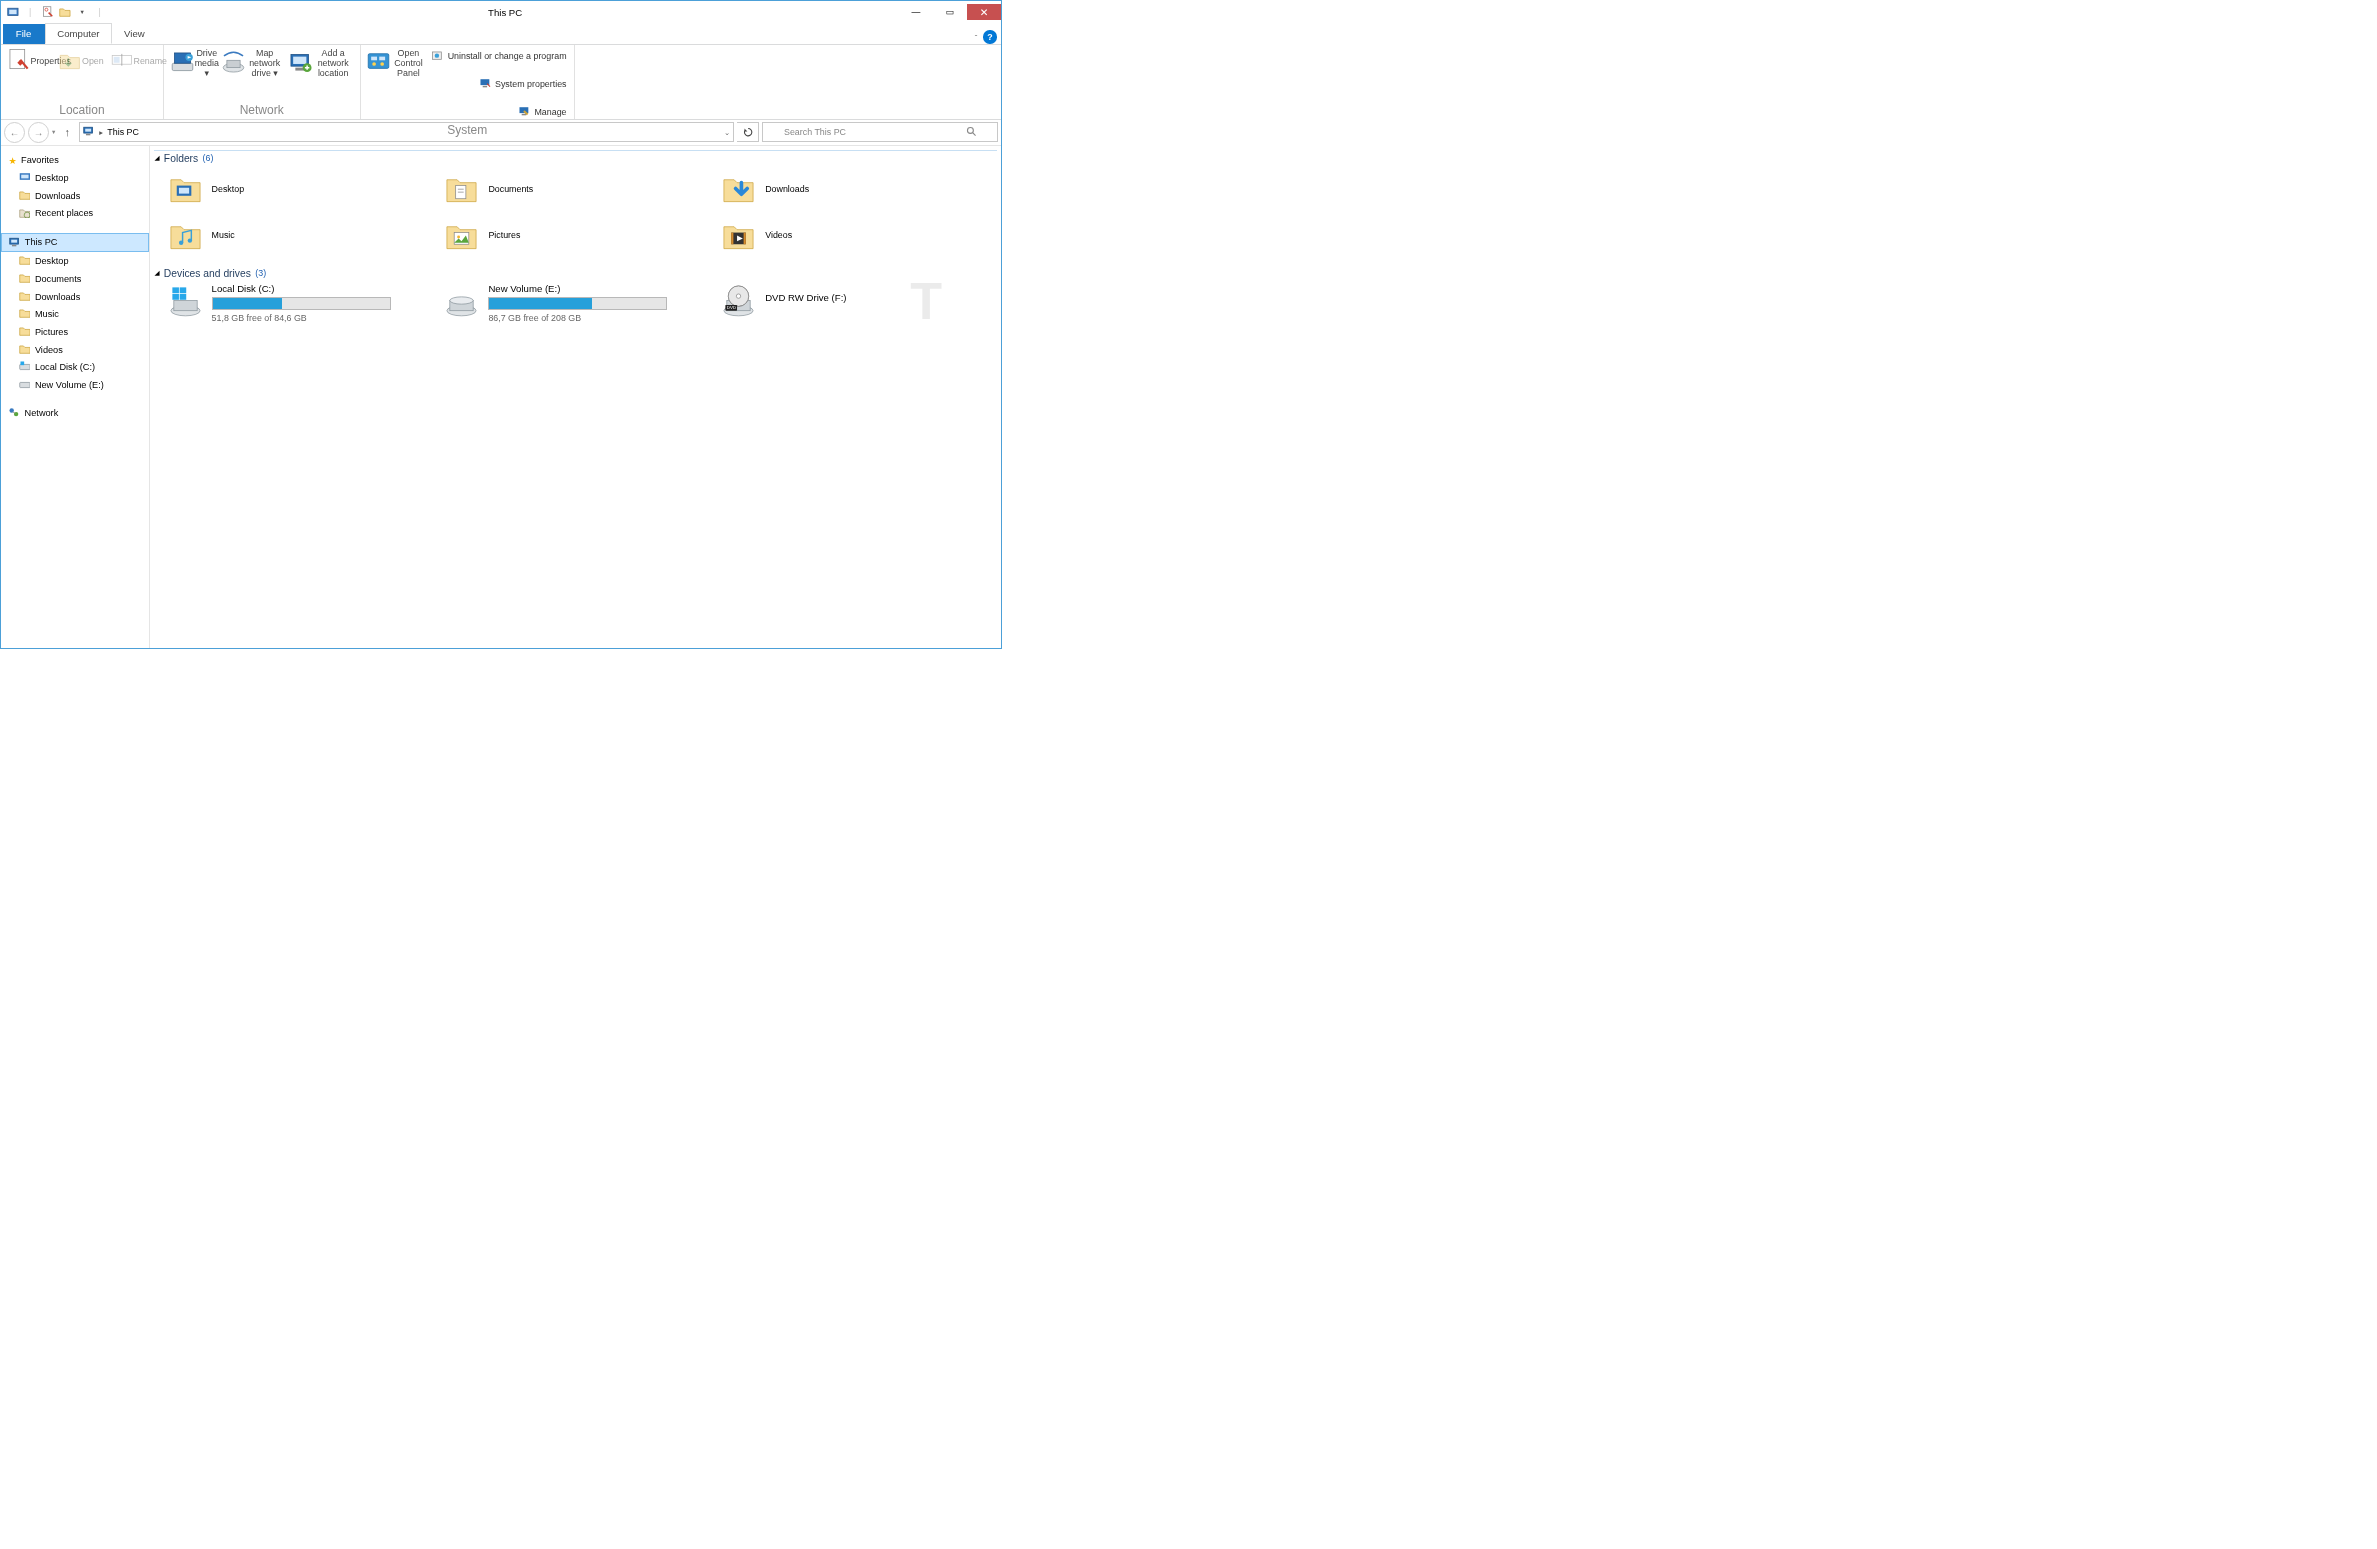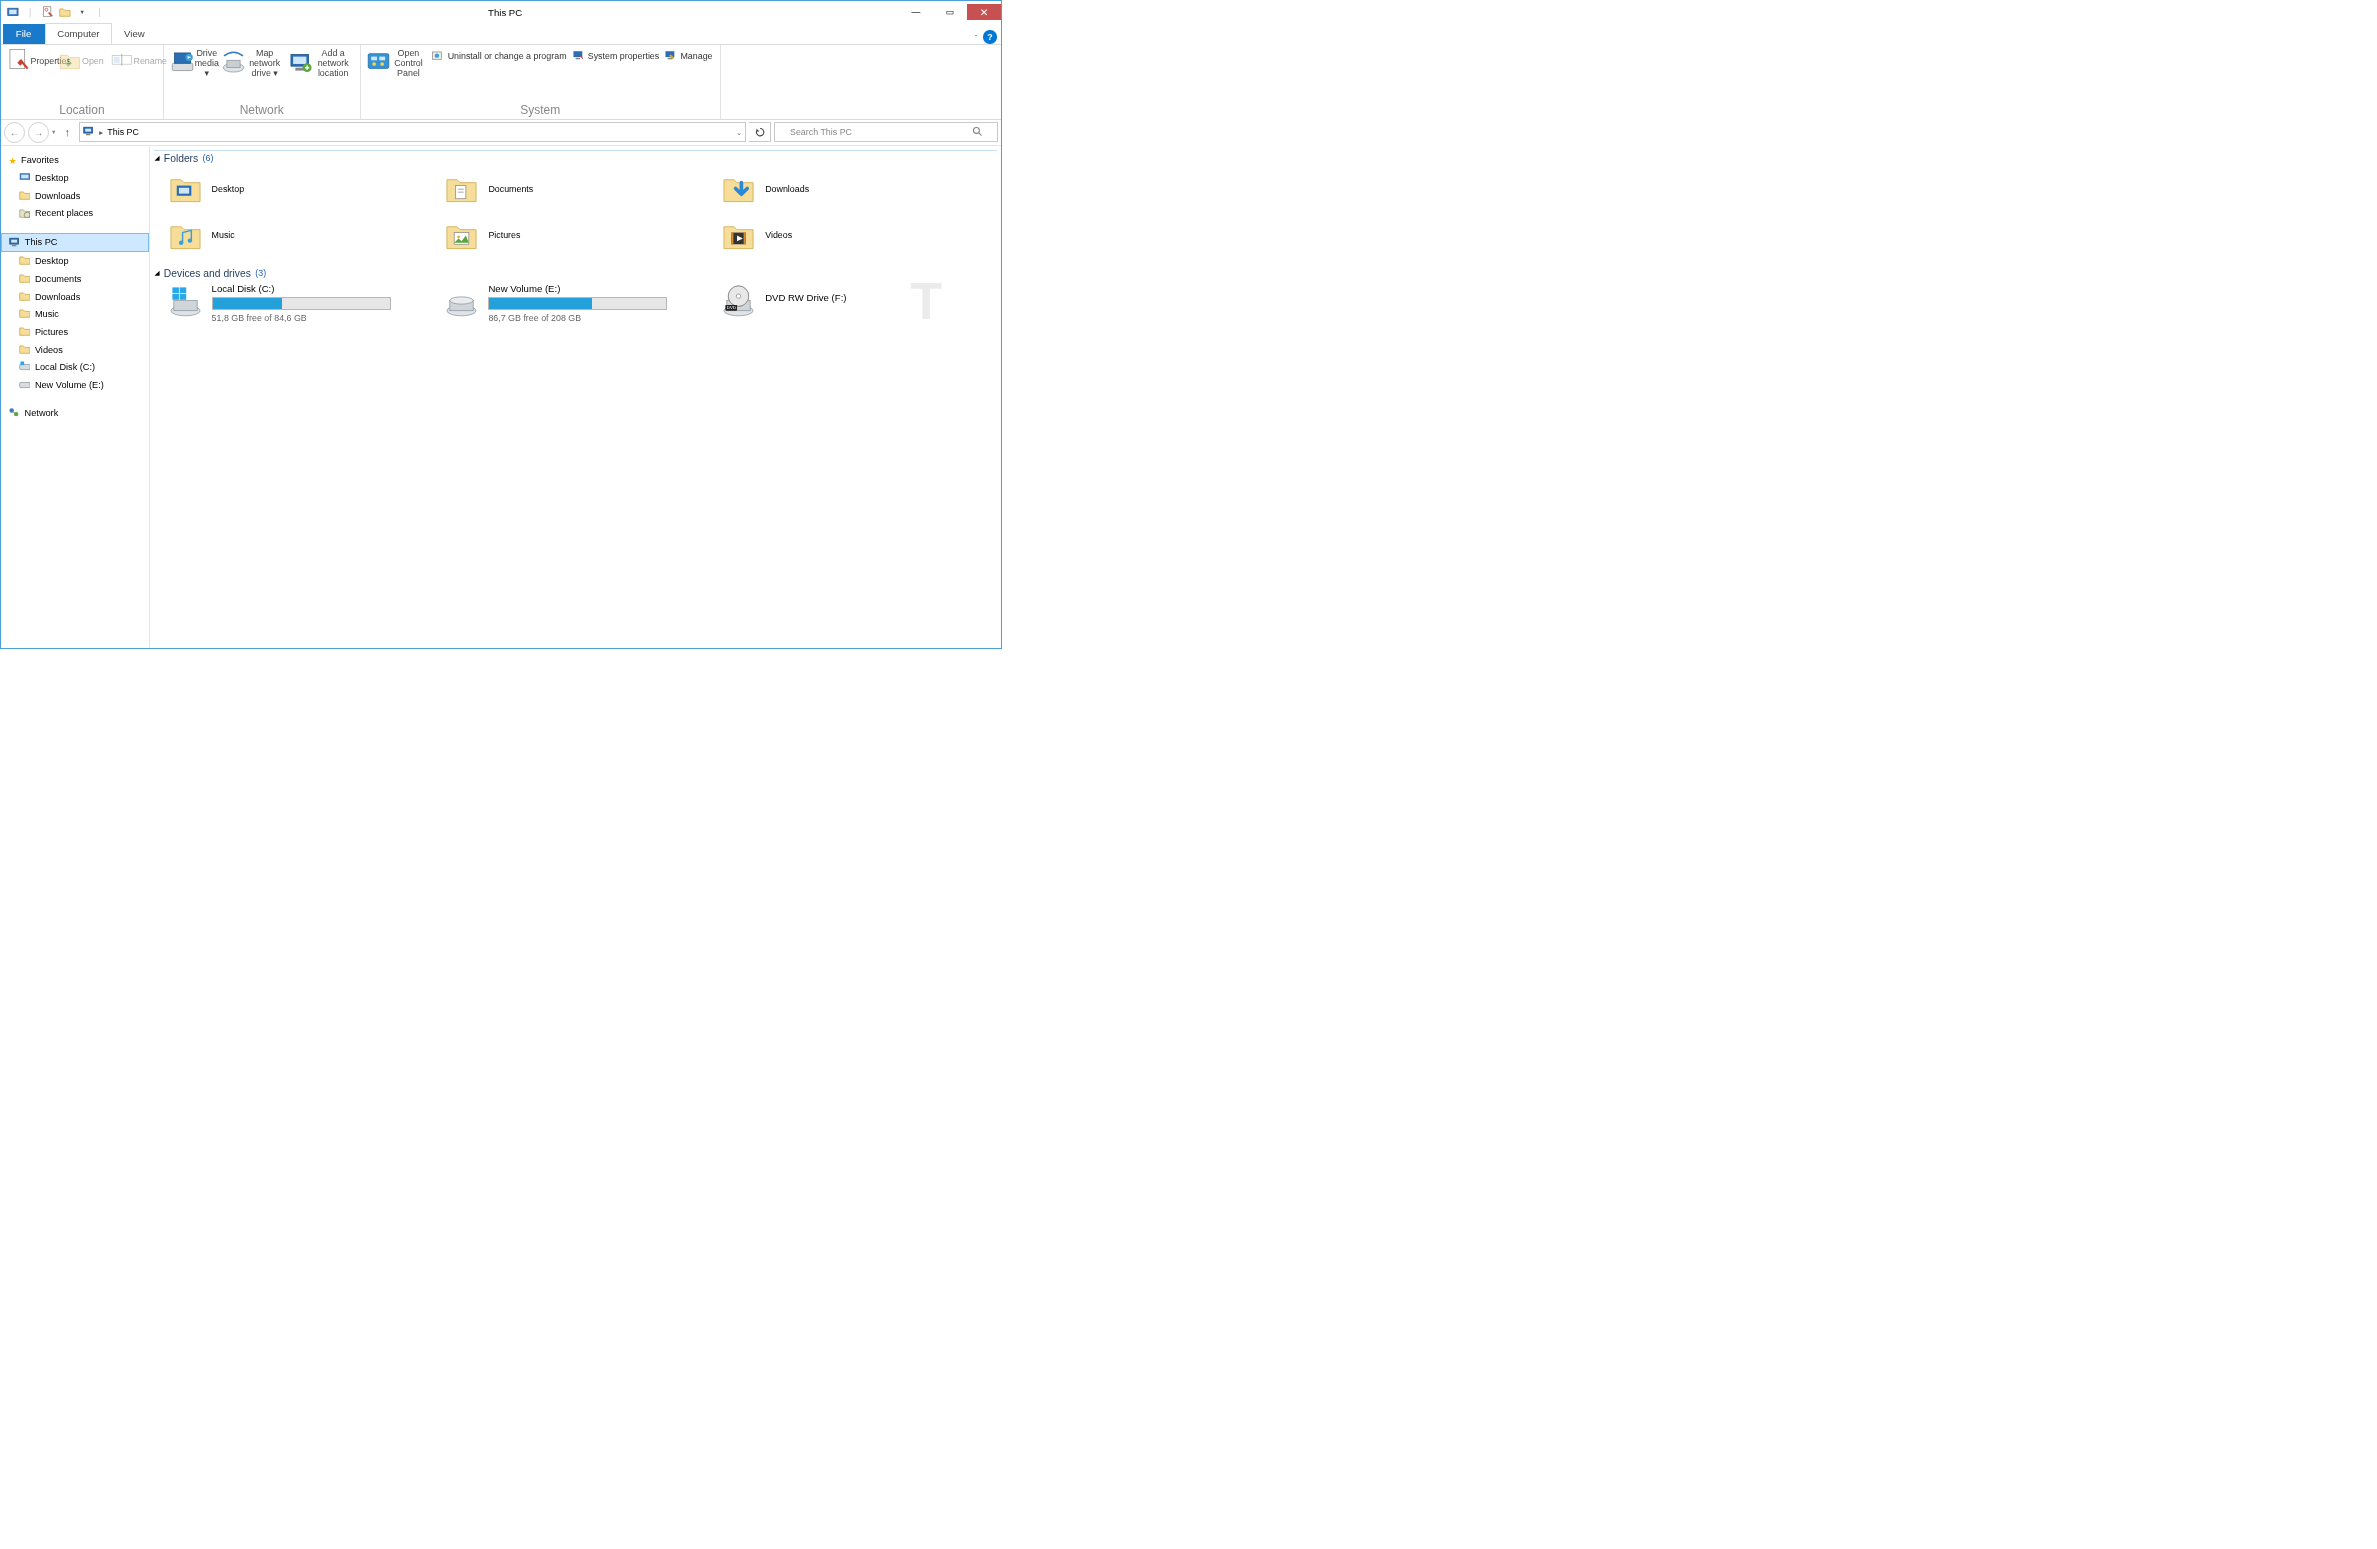--- a/index.html
+++ b/index.html
@@ -17,28 +17,28 @@
 .tab.active{border:0.7px solid #dadbdc;border-bottom:0.7px solid #fff;background:#fff;margin-bottom:-0.7px;}
 .tabstrip-right{margin-left:auto;display:flex;align-items:center;padding-right:4.4px;gap:5.9px;}
 .help-icon{width:13.3px;height:13.3px;border-radius:50%;background:#0278d6;color:#fff;font-size:8.9px;font-weight:bold;display:flex;align-items:center;justify-content:center;}
 .ribbon{height:74px;border-bottom:0.7px solid #dadbdc;display:flex;background:#fff;}
 .ribbon-group{border-right:0.7px solid #e1e1e1;display:flex;flex-direction:column;padding:1.5px 4.4px 0 4.4px;}
 .ribbon-group-body{flex:1;display:flex;align-items:flex-start;gap:1.5px;}
 .ribbon-group-label{text-align:center;font-size:12px;color:#888;padding:1.5px 0;}
 .big-btn{display:flex;flex-direction:row;align-items:center;width:47px;padding:1.5px 1.5px;text-align:center;font-size:8.9px;color:#444;line-height:1.15;}
 .big-btn.disabled{color:#aaa;}
 .big-btn .ic{height:25px;display:flex;align-items:center;justify-content:center;margin-bottom:1.5px;}
-.small-list{display:flex;flex-direction:row;gap:5px;padding:1.5px 3px;align-items:flex-end;}
+.small-list{display:flex;flex-direction:column;gap:12px;padding:1.5px 3px;align-items:flex-end;}
 .small-btn{display:flex;align-items:center;gap:4.4px;font-size:8.9px;color:#333;height:16px;}
 .navbar{height:25px;border-bottom:0.7px solid #e5e5e5;display:flex;align-items:center;padding:0 3px;gap:3px;}
 .circle-btn{width:19px;height:19px;border:0.7px solid #d0d0d0;border-radius:50%;display:flex;align-items:center;justify-content:center;color:#888;font-size:9.6px;}
 .up-btn{width:17.7px;height:17.7px;display:flex;align-items:center;justify-content:center;color:#555;font-size:11px;}
 .addressbar{flex:1;height:17.7px;border:0.7px solid #c8c8c8;display:flex;align-items:center;padding:0 3px;gap:4.4px;font-size:8.9px;}
 .refresh-btn{width:20.7px;height:17.7px;border:0.7px solid #c8c8c8;border-left:none;display:flex;align-items:center;justify-content:center;}
-.searchbox{width:192px;height:17.7px;border:0.7px solid #c8c8c8;display:flex;align-items:center;padding:0 15px;color:#888;justify-content:space-between;}
+.searchbox{width:192px;height:17.7px;border:0.7px solid #c8c8c8;display:flex;align-items:center;padding:0 21px;color:#888;justify-content:space-between;}
 .body{flex:1;display:flex;min-height:0;}
 .sidebar{width:148px;border-right:0.7px solid #e5e5e5;padding:5.9px 0;overflow:auto;}
 .tree-item{display:flex;align-items:center;gap:4.4px;height:17.7px;padding-left:17.7px;font-size:9.2px;}
 .tree-item.root{padding-left:7.4px;font-weight:normal;}
 .tree-item.selected{background:#cde8ff;border:0.7px solid #7abdef;padding-left:6.6px;}
 .tree-spacer{height:10.3px;}
 .content{flex:1;overflow:auto;padding:3px 0;position:relative;}
 .group-header{display:flex;align-items:center;gap:4.4px;margin:1.5px 4.4px 4.4px 4.4px;border-top:0.7px solid #c7dff3;padding-top:1.5px;}
 .group-header:first-child{border-top:none;background:linear-gradient(#eaf4fc,#fefefe);border:0.7px solid #c7dff3;padding:1.5px 3px;}
 .group-title{color:#1e395b;font-size:10.3px;}

